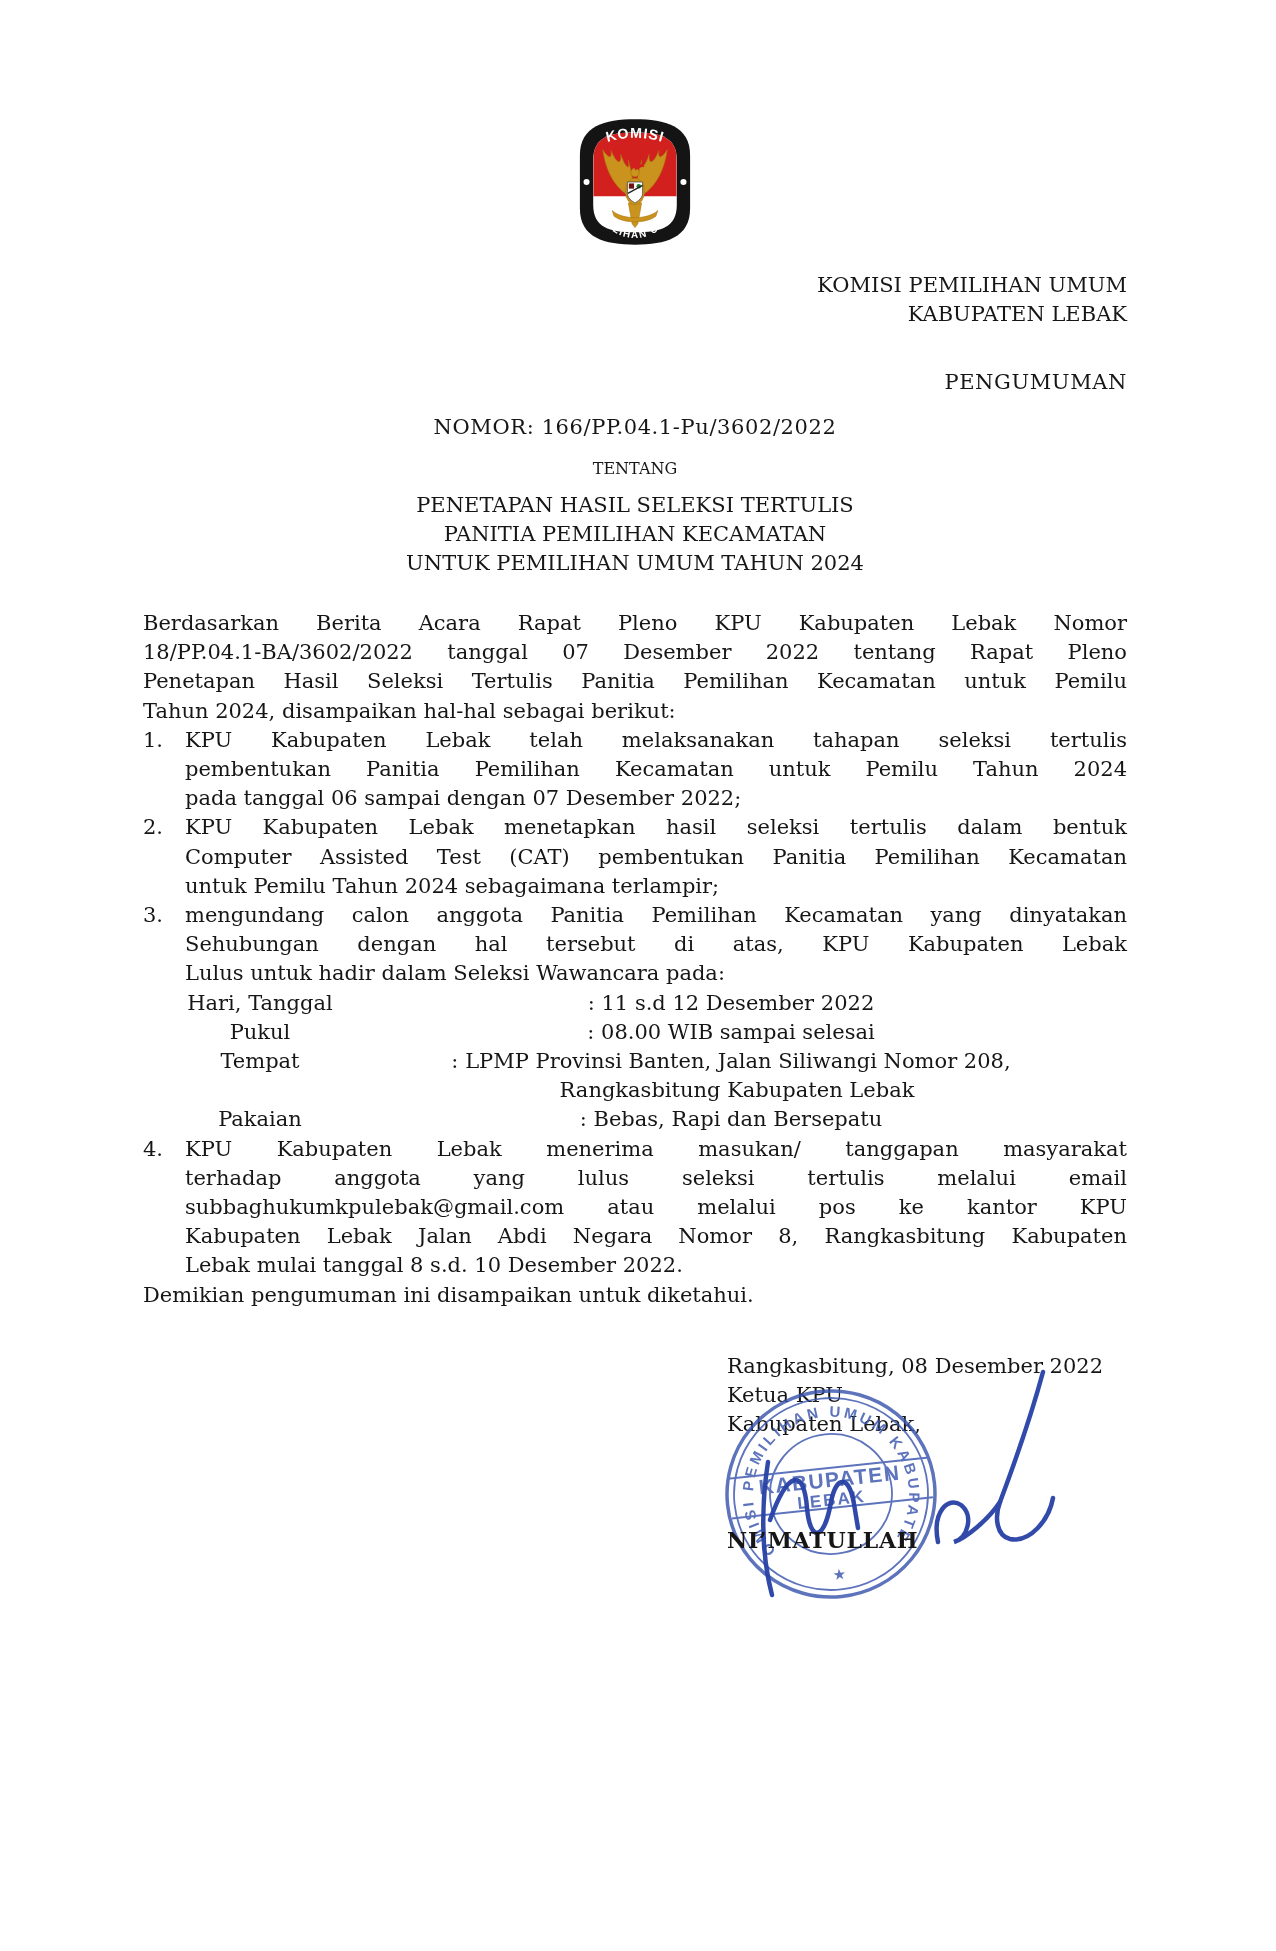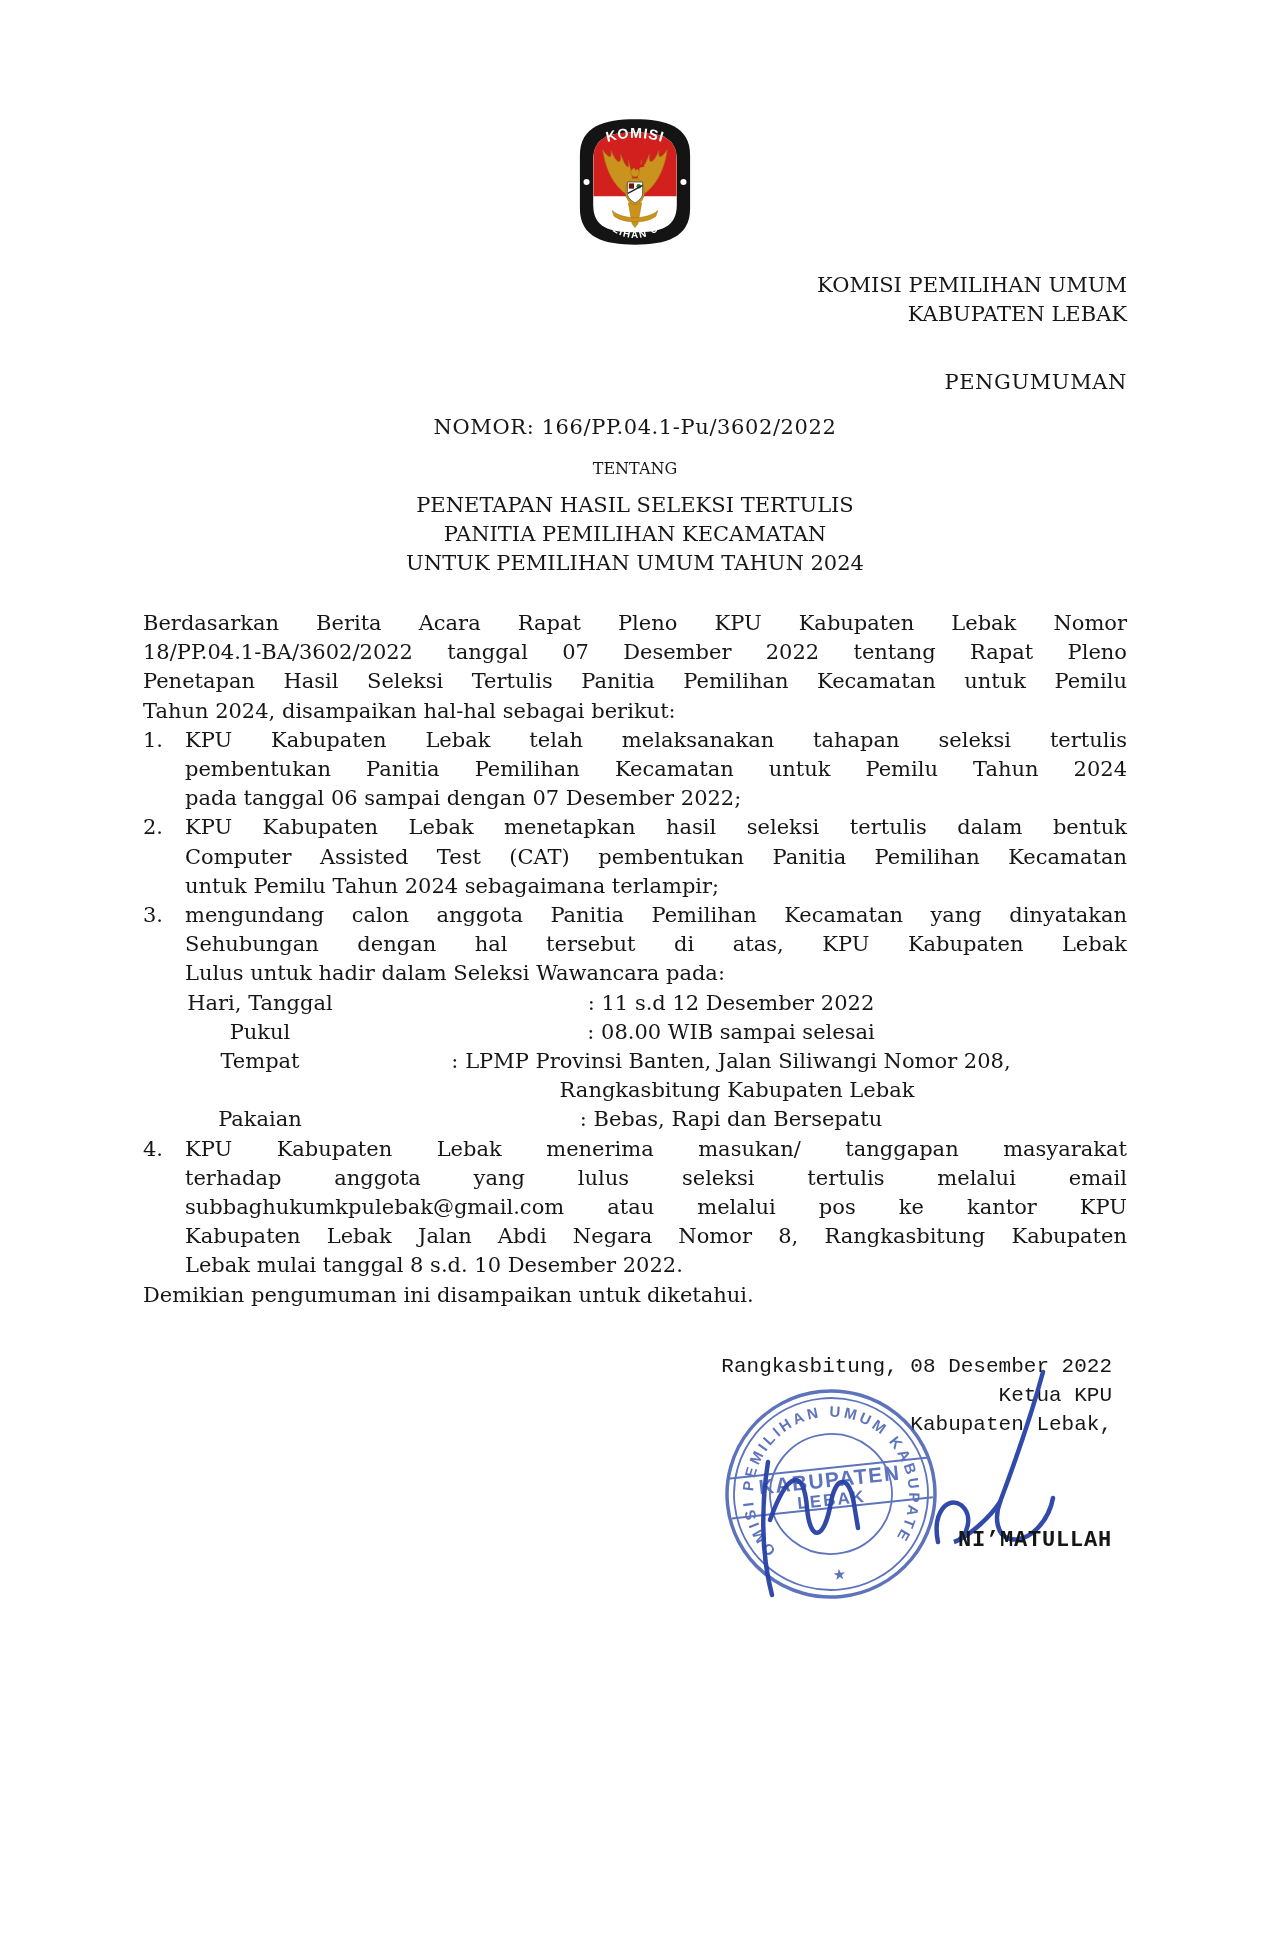--- a/index.html
+++ b/index.html
@@ -22,22 +22,22 @@
   .cline.last{text-align:center;}
   .item{position:relative; padding-left:42px;}
   .item .num{position:absolute; left:0; top:0; line-height:29.2px;}
   .sched{margin-left:42px;text-align:center;}
   .srow{display:flex;}
   .slabel{width:150px; flex:none; white-space:nowrap;}
   .sval{flex:1;}
   .sval .cont{padding-left:12px;}
   .closing{margin:0;}
   .sig-block{
-    position:absolute; left:672px; top:1352px; width:440px;
-    text-align:right; font-size:21px; line-height:29.2px;font-family:Liberation Mono, monospace;
+    position:absolute; left:727px; top:1352px; width:440px;
+    text-align:left; font-size:21px; line-height:29.2px;
   }
   .sig-name{margin-top:86px; font-weight:bold; letter-spacing:.8px; font-size:22px;
     position:relative; z-index:4;}
   .stamp-wrap{position:absolute; left:722px; top:1386px; width:218px; height:216px;
     z-index:2; opacity:.82; transform:rotate(-6deg);}
   .sign-wrap{position:absolute; left:700px; top:1350px; width:380px; height:260px; z-index:3;}
   svg{display:block; width:100%; height:100%;}
   .stamp-text{font-family:"Liberation Sans","DejaVu Sans",sans-serif; font-weight:bold;}
 </style>
 </head>

